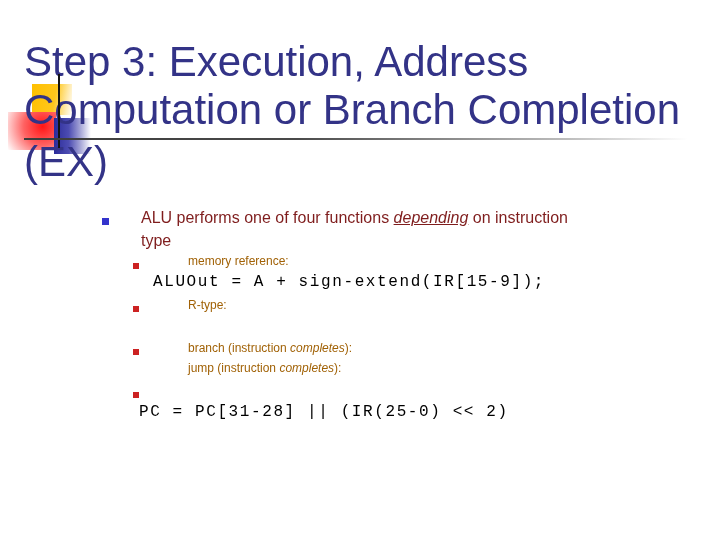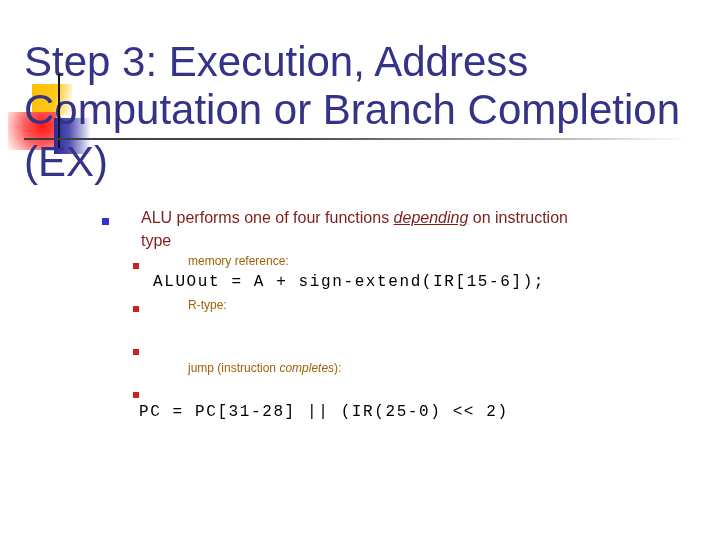--- a/index.html
+++ b/index.html
@@ -75,24 +75,25 @@
 
   <div class="t-line t1">Step 3: Execution, Address</div>
   <div class="t-line t2">Computation or Branch Completion</div>
   <div class="t-line t3">(EX)</div>
 
   <div class="b1-sq"></div>
   <div class="b1-text"><span>ALU performs one of four functions </span><span class="u-it">depending</span><span> on instruction</span><br><span>type</span></div>
 
   <div class="l2-sq sq1"></div>
   <div class="l2-label lb1"><span>memory reference:</span><span class="it"></span><span></span></div>
-  <div class="l2-code cd1">ALUOut = A + sign-extend(IR[15-6]);</div>
+  <div class="l2-code cd1">ALUOut = A + sign-extend(IR[15-9]);</div>
 
   <div class="l2-sq sq2"></div>
   <div class="l2-label lb2"><span>R-type:</span><span class="it"></span><span></span></div>
 
   <div class="l2-sq sq3"></div>
+  <div class="l2-label lb3"><span>branch (instruction </span><span class="it">completes</span><span>):</span></div>
 
   <div class="l2-sq sq4"></div>
   <div class="l2-label lb4"><span>jump (instruction </span><span class="it">completes</span><span>):</span></div>
   <div class="l2-code cd4">PC = PC[31-28] || (IR(25-0) &lt;&lt; 2)</div>
 
 </div>
 
 </body></html>

